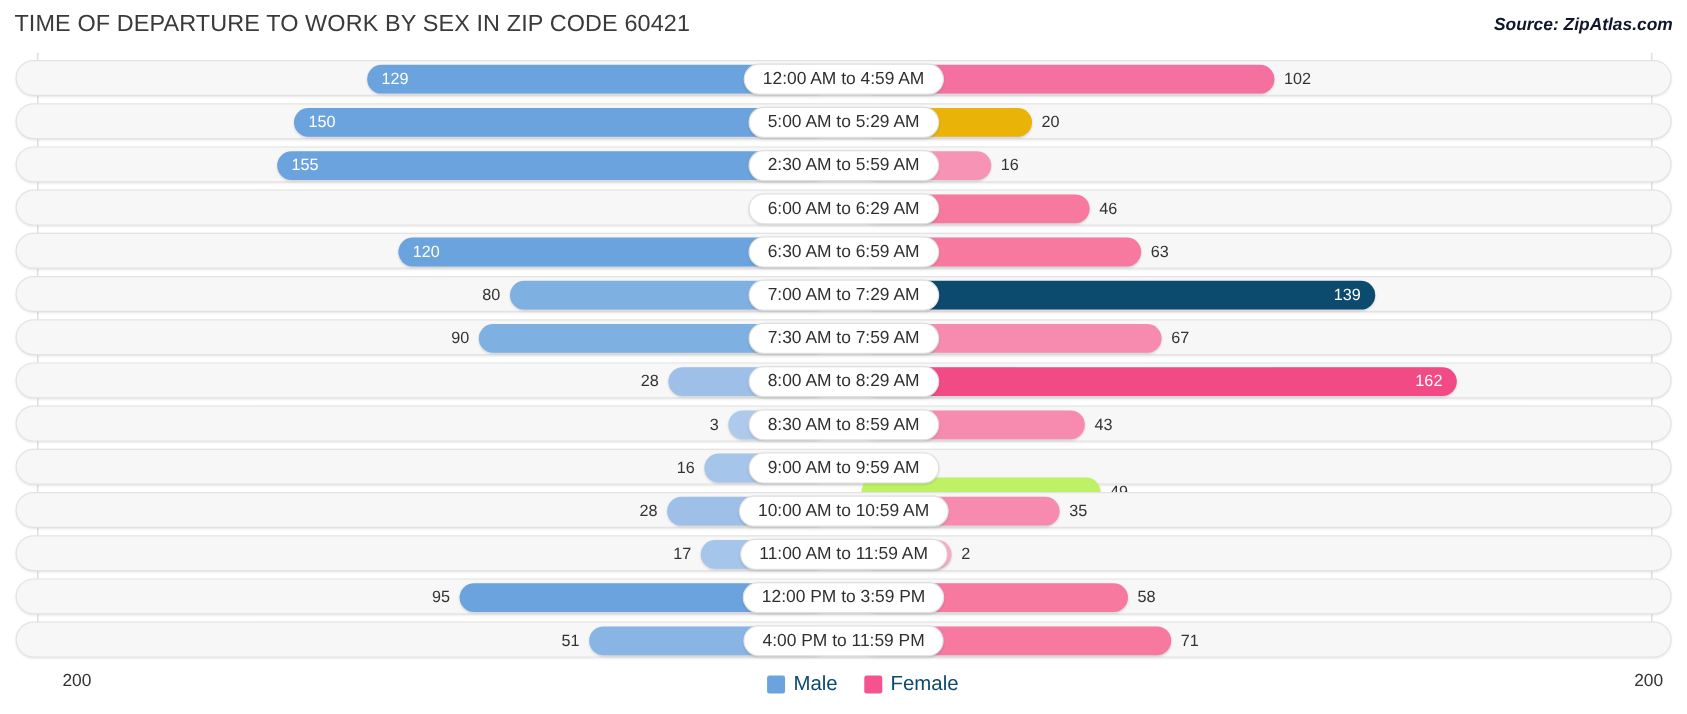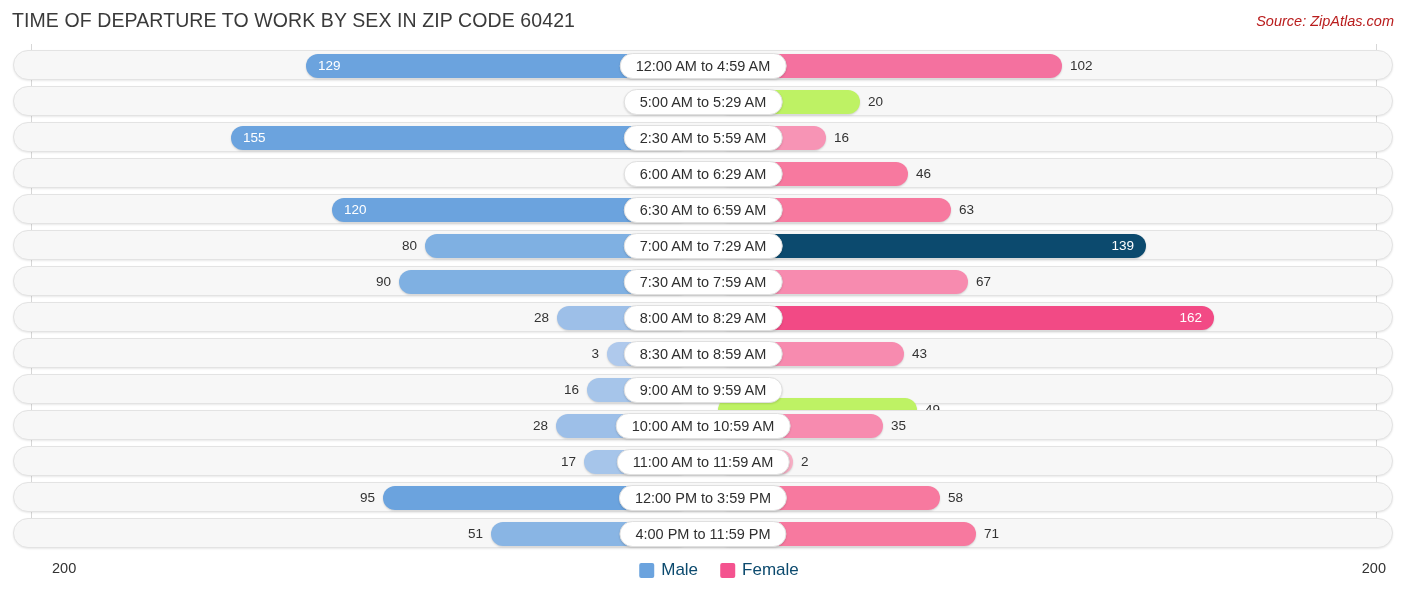--- a/index.html
+++ b/index.html
@@ -14,22 +14,22 @@
 
   
   .header { position: absolute; left: 0; top: 0; width: 1406px; height: 44px; }
   .chart-title {
     position: absolute; left: 12px; top: 9px;
     font-size: 19.5px; font-weight: 400; letter-spacing: .1px;
     color: #3a3a3a; white-space: nowrap;
   }
   .source-note {
     position: absolute; right: 12px; top: 13px;
-    font-size: 14.5px; font-style: italic; font-weight: 400;
-    color: #b91c1c; white-space: nowrap;
+    font-size: 14.5px; font-style: italic; font-weight: 700;
+    color: #0f172a; white-space: nowrap;
   }
 
   
   .plot { position: absolute; left: 0; top: 44px; width: 1406px; height: 504px; }
 
   .axis-line {
     position: absolute; top: 0; width: 1px; height: 504px;
     background: #d7d7d7;
   }
   .axis-line.left  { left: 31px; }
@@ -113,21 +113,24 @@
             <span class="bar-val inside">129</span>
           </div>
           <div class="bar female" style="width: 344px; background: rgb(244, 113, 159);">
             <span class="bar-val outside">102</span>
           </div>
           <div class="cat-pill">12:00 AM to 4:59 AM</div>
         </div>
       </div>
       <div class="row" style="top: 42px;">
         <div class="bar-wrap">
-          <div class="bar female" style="width: 142px; background: #bef264;">
+          <div class="bar male" style="width: 445px; background: rgb(107, 163, 222);">
+            <span class="bar-val inside">150</span>
+          </div>
+          <div class="bar female" style="width: 142px; background: #eab308;">
             <span class="bar-val outside">20</span>
           </div>
           <div class="cat-pill">5:00 AM to 5:29 AM</div>
         </div>
       </div>
       <div class="row" style="top: 78px;">
         <div class="bar-wrap">
           <div class="bar male" style="width: 459px; background: rgb(107, 163, 222);">
             <span class="bar-val inside">155</span>
           </div>

